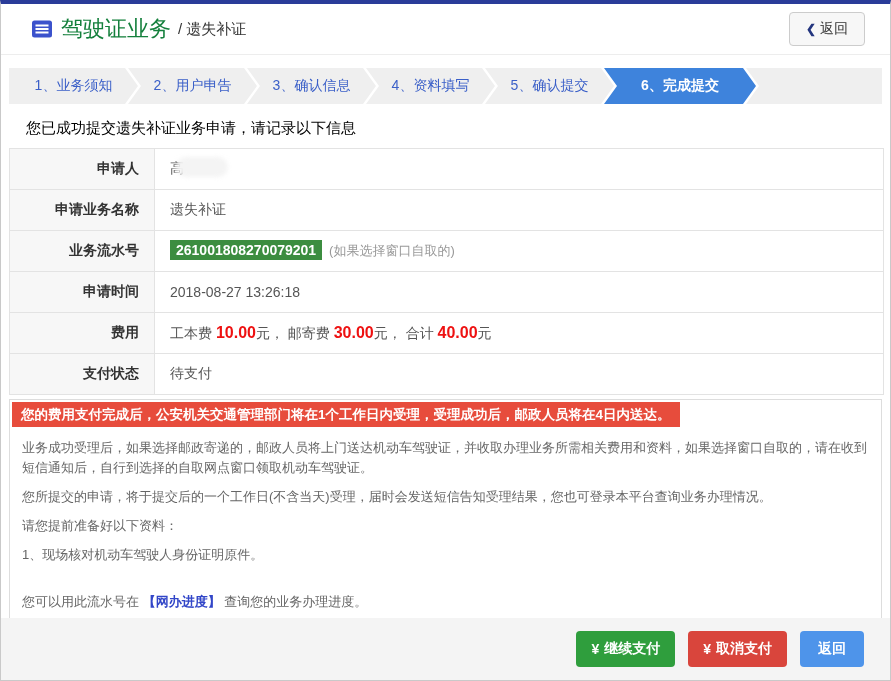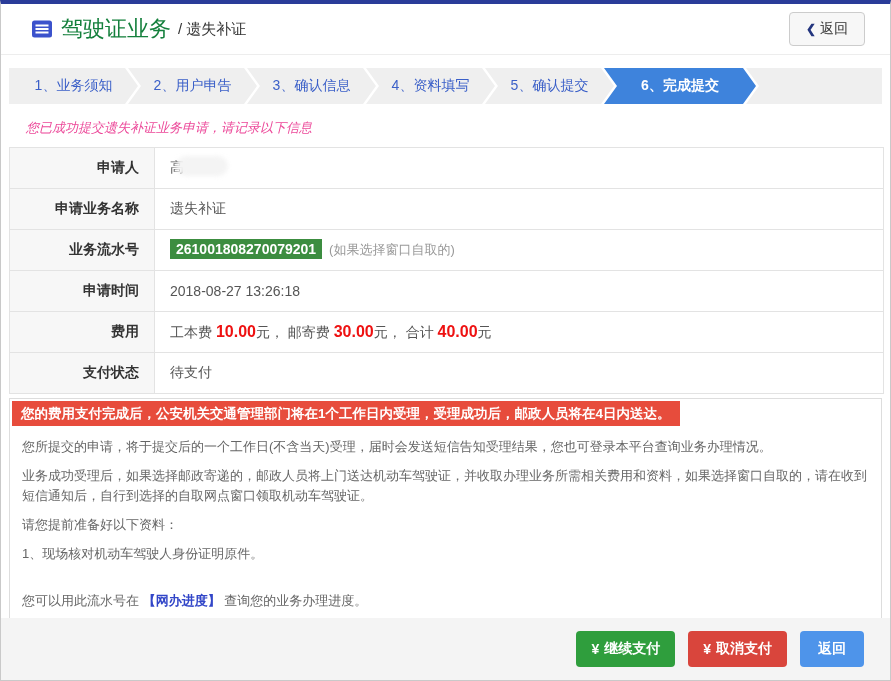--- a/index.html
+++ b/index.html
@@ -33,21 +33,21 @@
     flex:0 0 129px; background:#efefef; color:#3a5fc8;
     display:flex; align-items:center; justify-content:center;
     clip-path:polygon(0 0,calc(100% - 13px) 0,100% 50%,calc(100% - 13px) 100%,0 100%,13px 50%);
   }
   .step:first-child { clip-path:polygon(0 0,calc(100% - 13px) 0,100% 50%,calc(100% - 13px) 100%,0 100%); }
   .step + .step, .step-filler { margin-left:-10px; }
   .step.active { background:#3e83dc; color:#fff; font-weight:bold; flex:0 0 152px; }
   .step-filler { flex:1; background:#efefef; clip-path:polygon(0 0,100% 0,100% 100%,0 100%,13px 50%); }
 
   
-  .success-msg { margin:15px 0 10px 25px; font-size:13px; color:#ec4899;font-style:italic; }
+  .success-msg { margin:15px 0 10px 25px; font-size:15px; color:#000000; }
 
   
   .info-table { width:875px; margin:4px 8px; border-collapse:collapse; border:1px solid #e3e3e3; }
   .info-table td { height:41px; font-size:14px; border-bottom:1px solid #e3e3e3; }
   .info-table td.lbl {
     width:145px; background:#f7f7f7; text-align:right; padding-right:15px;
     font-weight:bold; color:#333; border-right:1px solid #e3e3e3;
   }
   .info-table td.val { padding-left:15px; color:#555; background:#fff; }
   .serial-badge { background:#3c8d40; color:#fff; font-weight:bold; padding:2px 6px; }
@@ -145,22 +145,22 @@
     <tr>
       <td class="lbl">支付状态</td>
       <td class="val">待支付</td>
     </tr>
   </tbody>
     </table>
 
   <div class="notice-panel">
     <span class="notice-banner">您的费用支付完成后，公安机关交通管理部门将在1个工作日内受理，受理成功后，邮政人员将在4日内送达。</span>
     <div class="notice-text">
+      <p>业务成功受理后，如果选择邮政寄递的，邮政人员将上门送达机动车驾驶证，并收取办理业务所需相关费用和资料，如果选择窗口自取的，请在收到短信通知后，自行到选择的自取网点窗口领取机动车驾驶证。</p>
       <p>您所提交的申请，将于提交后的一个工作日(不含当天)受理，届时会发送短信告知受理结果，您也可登录本平台查询业务办理情况。</p>
-      <p>业务成功受理后，如果选择邮政寄递的，邮政人员将上门送达机动车驾驶证，并收取办理业务所需相关费用和资料，如果选择窗口自取的，请在收到短信通知后，自行到选择的自取网点窗口领取机动车驾驶证。</p>
       <p>请您提前准备好以下资料：</p>
       <p>1、现场核对机动车驾驶人身份证明原件。</p>
       <p class="progress-line">
         <span>您可以用此流水号在 </span><span class="progress-link">【网办进度】</span><span> 查询您的业务办理进度。</span>
       </p>
     </div>
   </div>
 
   <div class="footer">
     <button class="btn btn-green">

